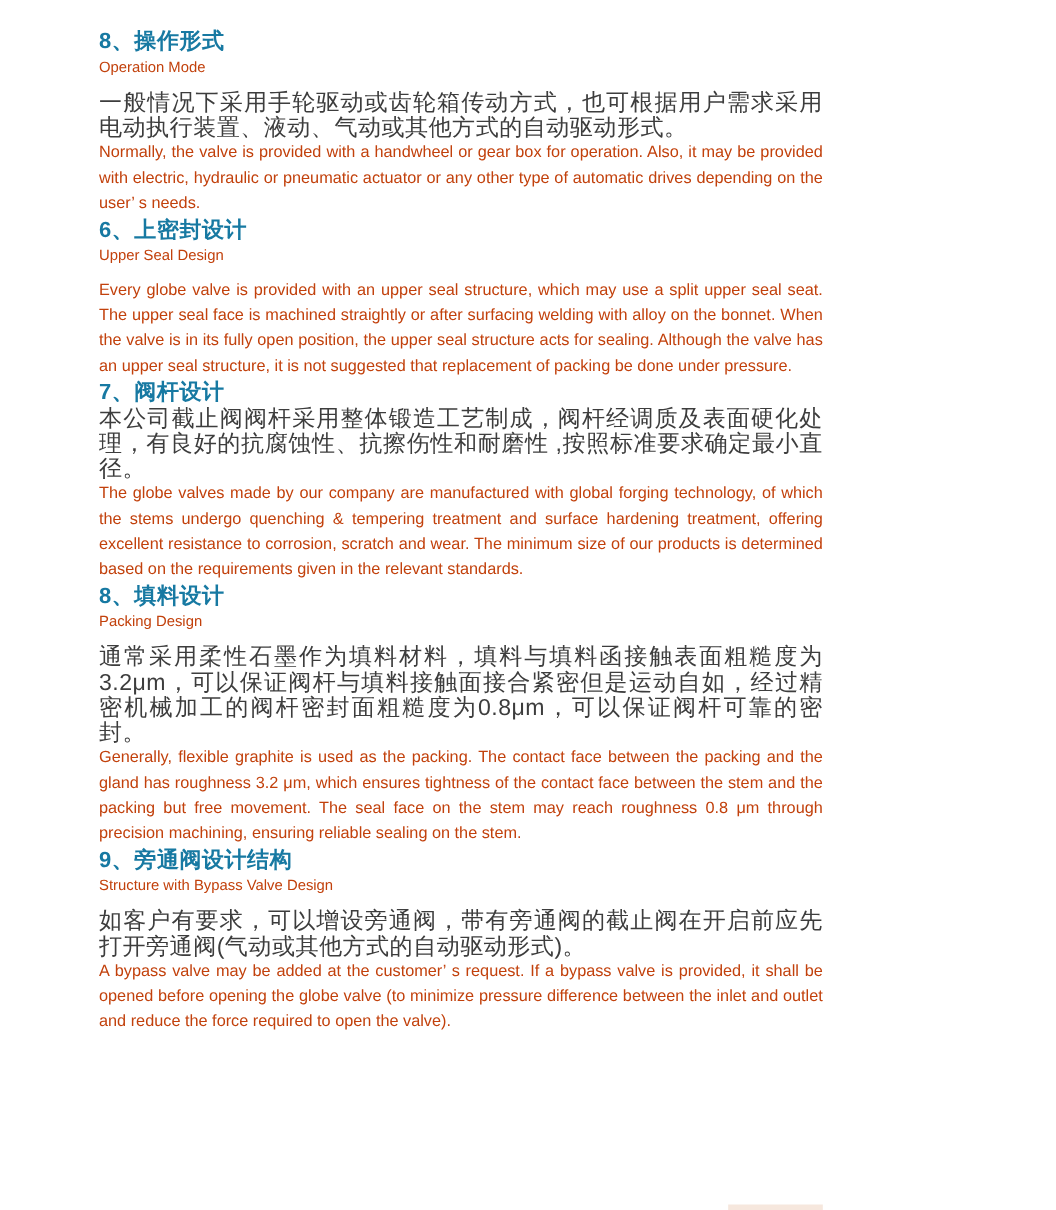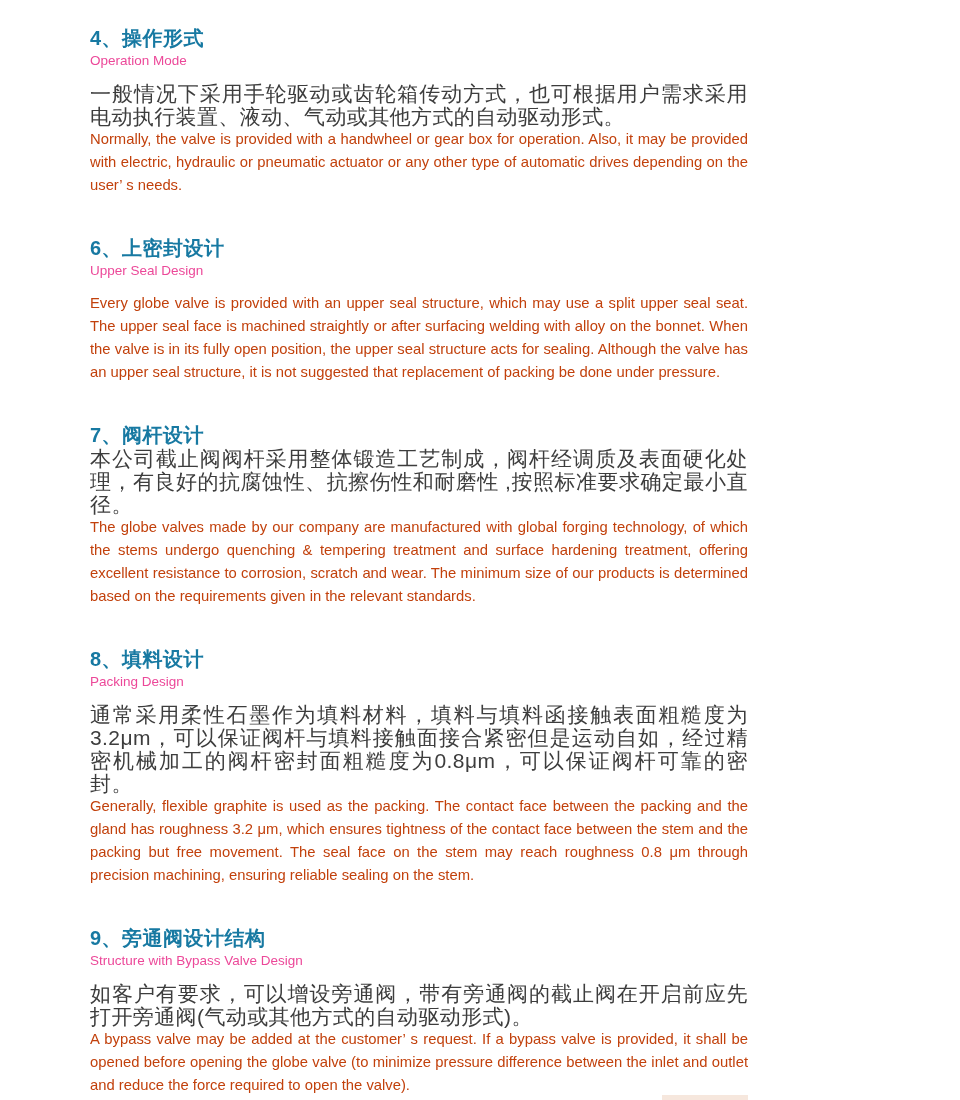--- a/index.html
+++ b/index.html
@@ -14,33 +14,33 @@
     overflow: hidden;
     font-family: "Liberation Sans", sans-serif;
   }
   .page {
     position: absolute;
     left: 90px;
     top: 26px;
     width: 658px;
   }
   section.sec { display: block; }
-  section.sec + section.sec { margin-top: 39px; }
+  section.sec + section.sec { }
   h2.sec-title {
     margin: 0;
     font-size: 20px;
     font-weight: bold;
     color: #1779a2;
     letter-spacing: 0.5px;
     line-height: 24px;
   }
   .sec-subtitle {
     margin: 2px 0 13px 0;
     font-size: 13.5px;
-    color: #ec4899;
+    color: #c2410c;
     line-height: 17px;
   }
   p.body-zh {
     margin: 0;
     font-size: 21px;
     color: #3d3d3d;
     line-height: 23px;
     text-align: justify;
     letter-spacing: 0.4px;
   }
@@ -59,21 +59,21 @@
     height: 5px;
     background: #f6e7dd;
   }
 </style>
 </head>
 <body>
 
 <div class="page">
 
   <section class="sec">
-    <h2 class="sec-title">4、操作形式</h2>
+    <h2 class="sec-title">8、操作形式</h2>
     <div class="sec-subtitle">Operation Mode</div>
     <p class="body-zh">一般情况下采用手轮驱动或齿轮箱传动方式，也可根据用户需求采用电动执行装置、液动、气动或其他方式的自动驱动形式。</p>
     <p class="body-en">Normally, the valve is provided with a handwheel or gear box for operation. Also, it may be provided with electric, hydraulic or pneumatic actuator or any other type of automatic drives depending on the user’ s needs.</p>
   </section>
 
   <section class="sec">
     <h2 class="sec-title">6、上密封设计</h2>
     <div class="sec-subtitle">Upper Seal Design</div>
     <p class="body-en">Every globe valve is provided with an upper seal structure, which may use a split upper seal seat. The upper seal face is machined straightly or after surfacing welding with alloy on the bonnet. When the valve is in its fully open position, the upper seal structure acts for sealing. Although the valve has an upper seal structure, it is not suggested that replacement of packing be done under pressure.</p>
   </section>

